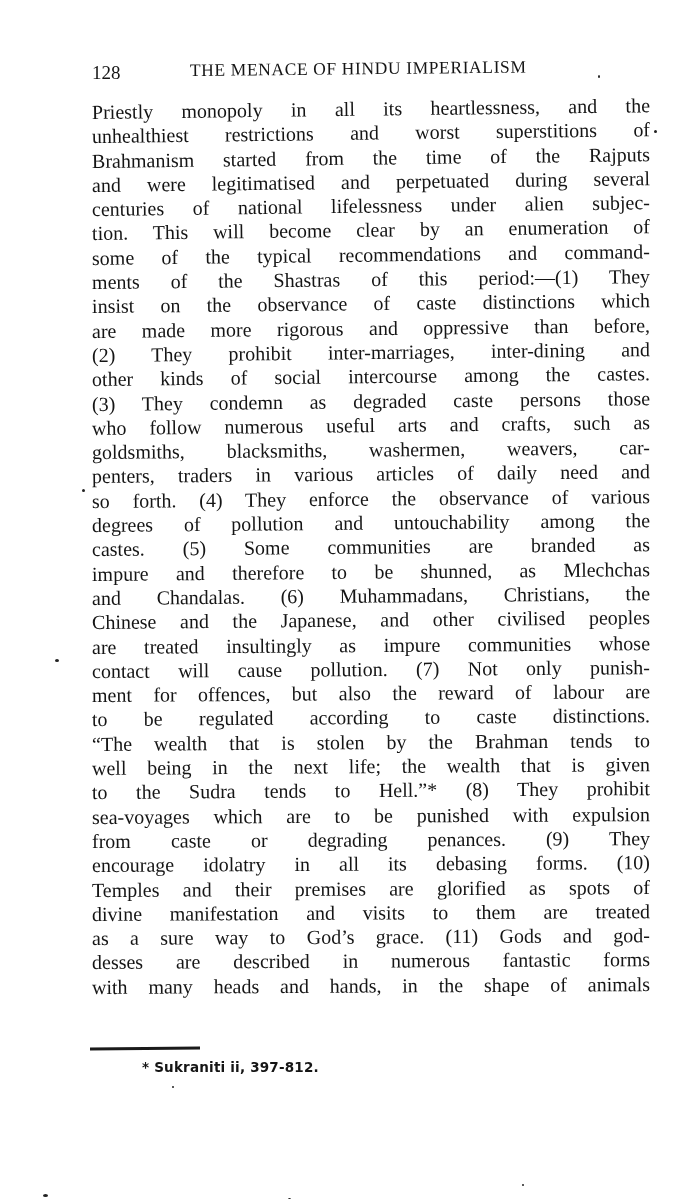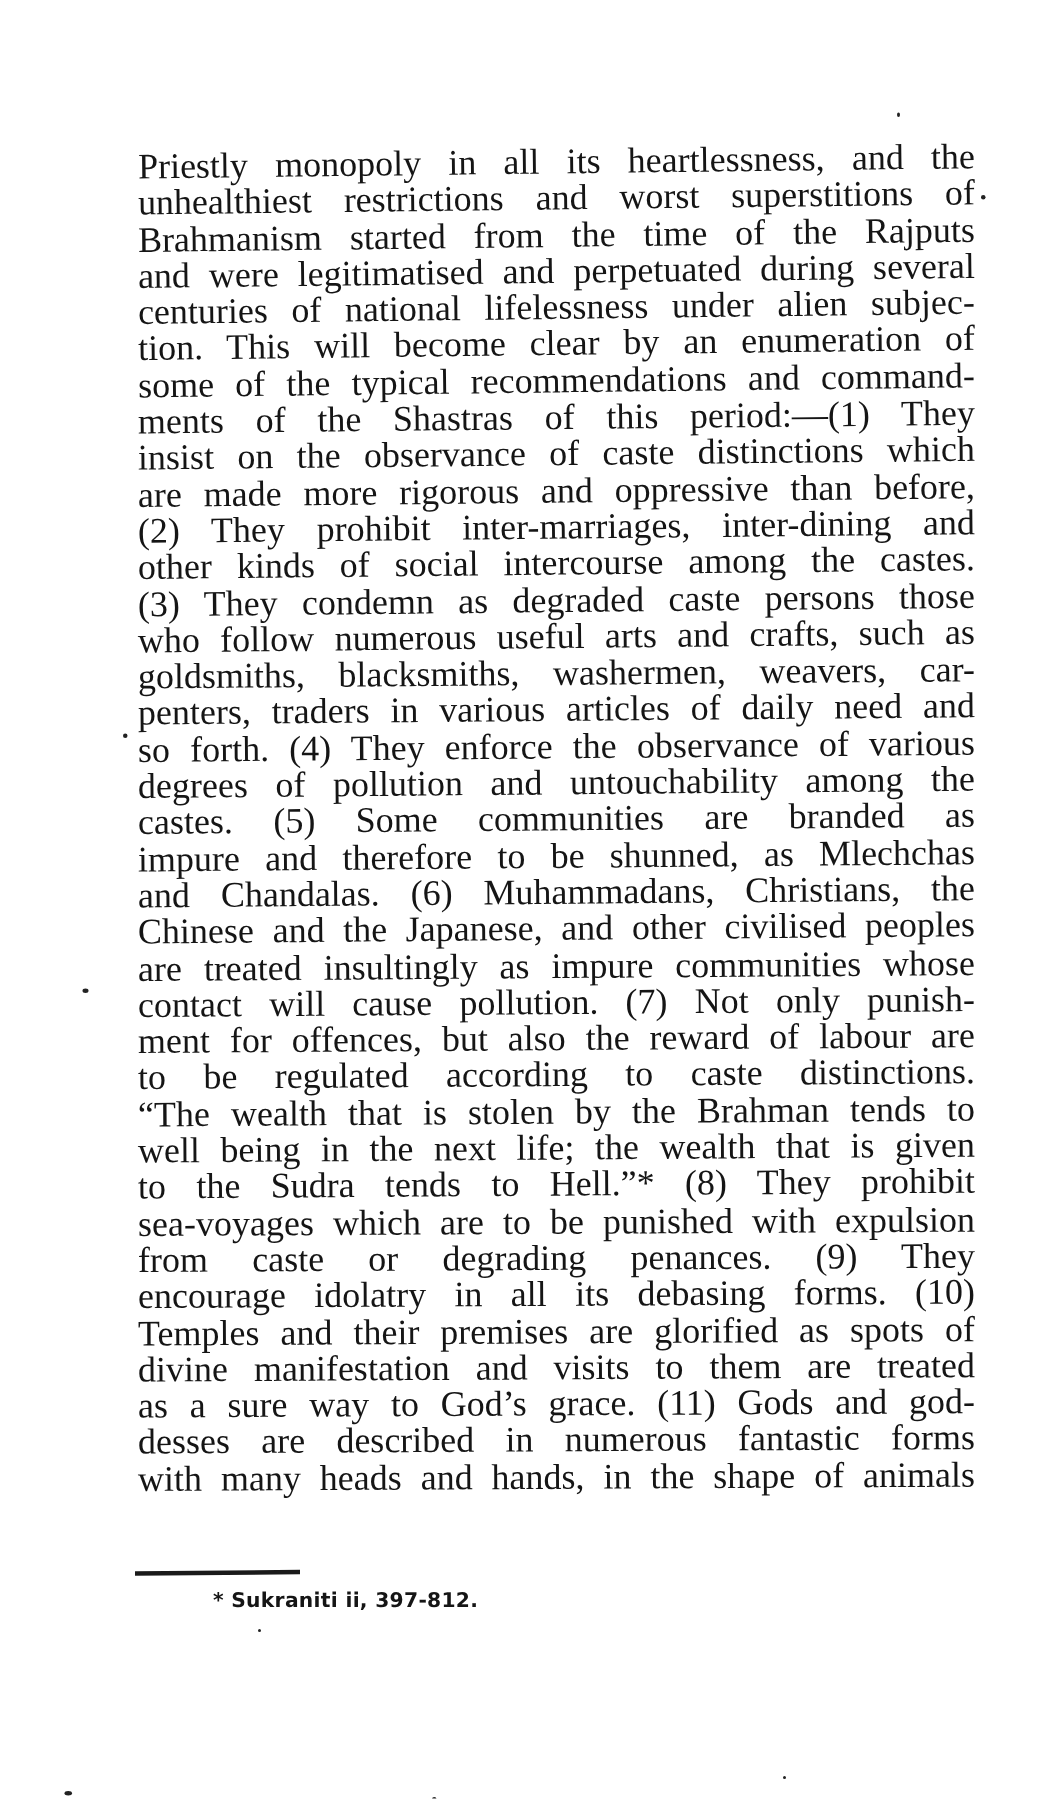--- a/index.html
+++ b/index.html
@@ -44,21 +44,21 @@
       white-space: nowrap;
       transform: rotate(-0.6deg);
       transform-origin: left center;
     }
     .body-text {
       position: absolute;
       left: 92px;
       top: 100px;
       width: 560px;
       font-family: "Liberation Serif", "DejaVu Serif", serif;
-      font-size: 24px;
+      font-size: 20px;
       line-height: 24.3px;
     }
     .line {
       display: block;
       white-space: nowrap;
       text-align: justify;
       text-align-last: justify;
       width: 558px;
       height: 24.3px;
       transform-origin: left center;
@@ -86,20 +86,24 @@
       position: absolute;
       background: #222;
       border-radius: 50%;
     }
   </style>
 </head>
 <body>
 
 <div class="page">
 
+  <div class="running-head">
+    <span class="page-number">128</span>
+    <span class="running-title">THE MENACE OF HINDU IMPERIALISM</span>
+  </div>
 
   <div class="body-text">
     <span class="line" style="transform: rotate(-0.7deg);">Priestly monopoly in all its heartlessness, and the</span>
     <span class="line" style="transform: rotate(-0.7deg);">unhealthiest restrictions and worst superstitions of</span>
     <span class="line" style="transform: rotate(-0.7deg);">Brahmanism started from the time of the Rajputs</span>
     <span class="line" style="transform: rotate(-0.7deg);">and were legitimatised and perpetuated during several</span>
     <span class="line" style="transform: rotate(-0.7deg);">centuries of national lifelessness under alien subjec-</span>
     <span class="line" style="transform: rotate(-0.7deg);">tion.  This will become clear by an enumeration of</span>
     <span class="line" style="transform: rotate(-0.7deg);">some of the typical recommendations and command-</span>
     <span class="line" style="transform: rotate(-0.6deg);">ments of the Shastras of this period:—(1) They</span>

